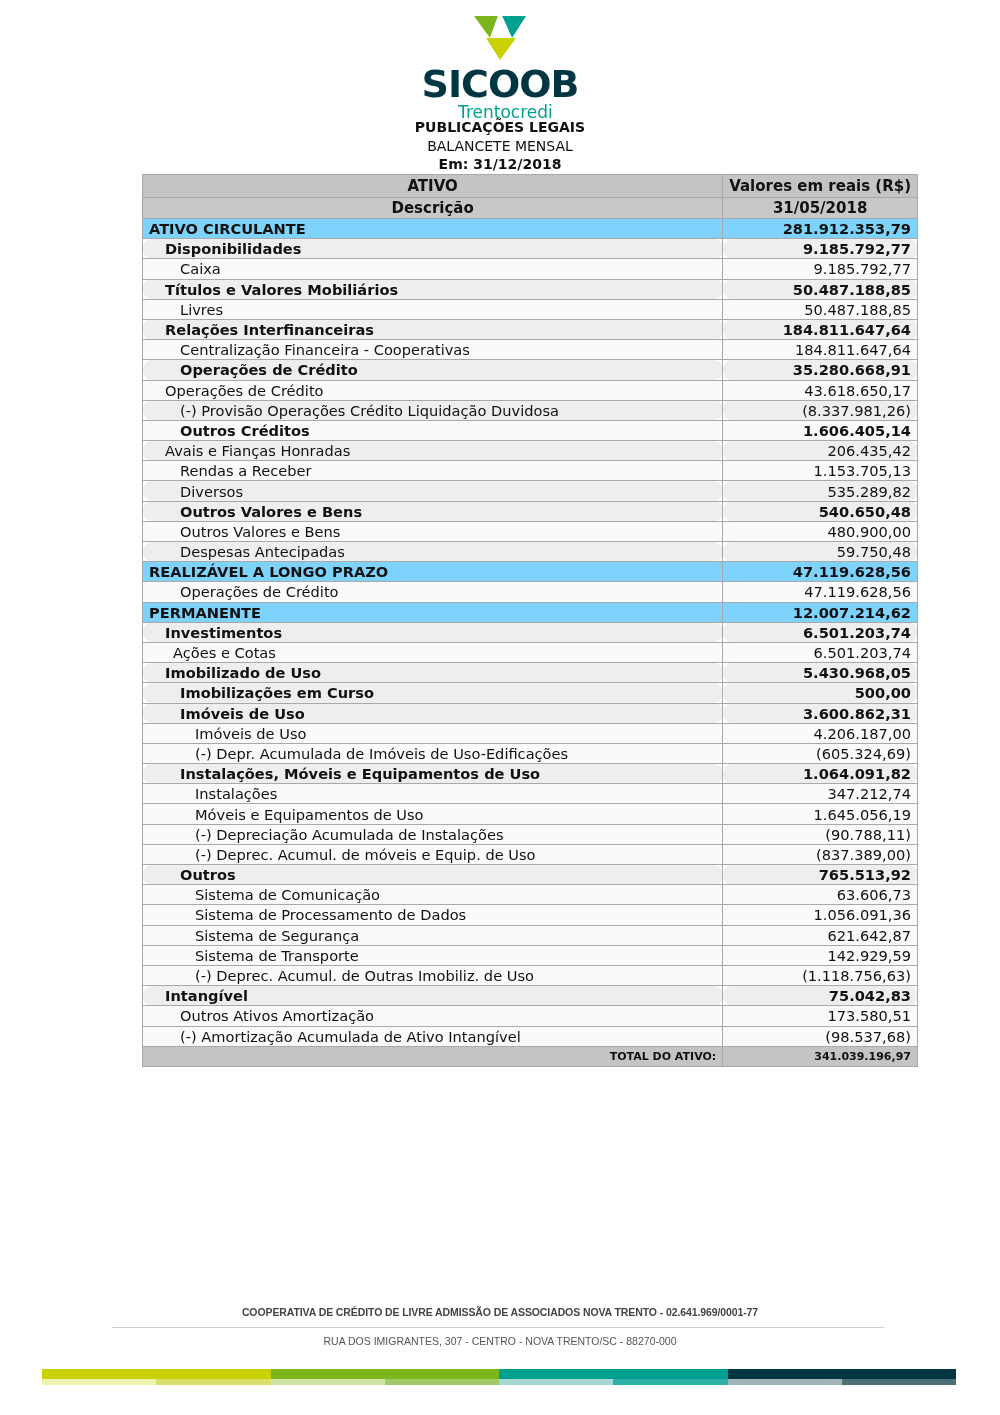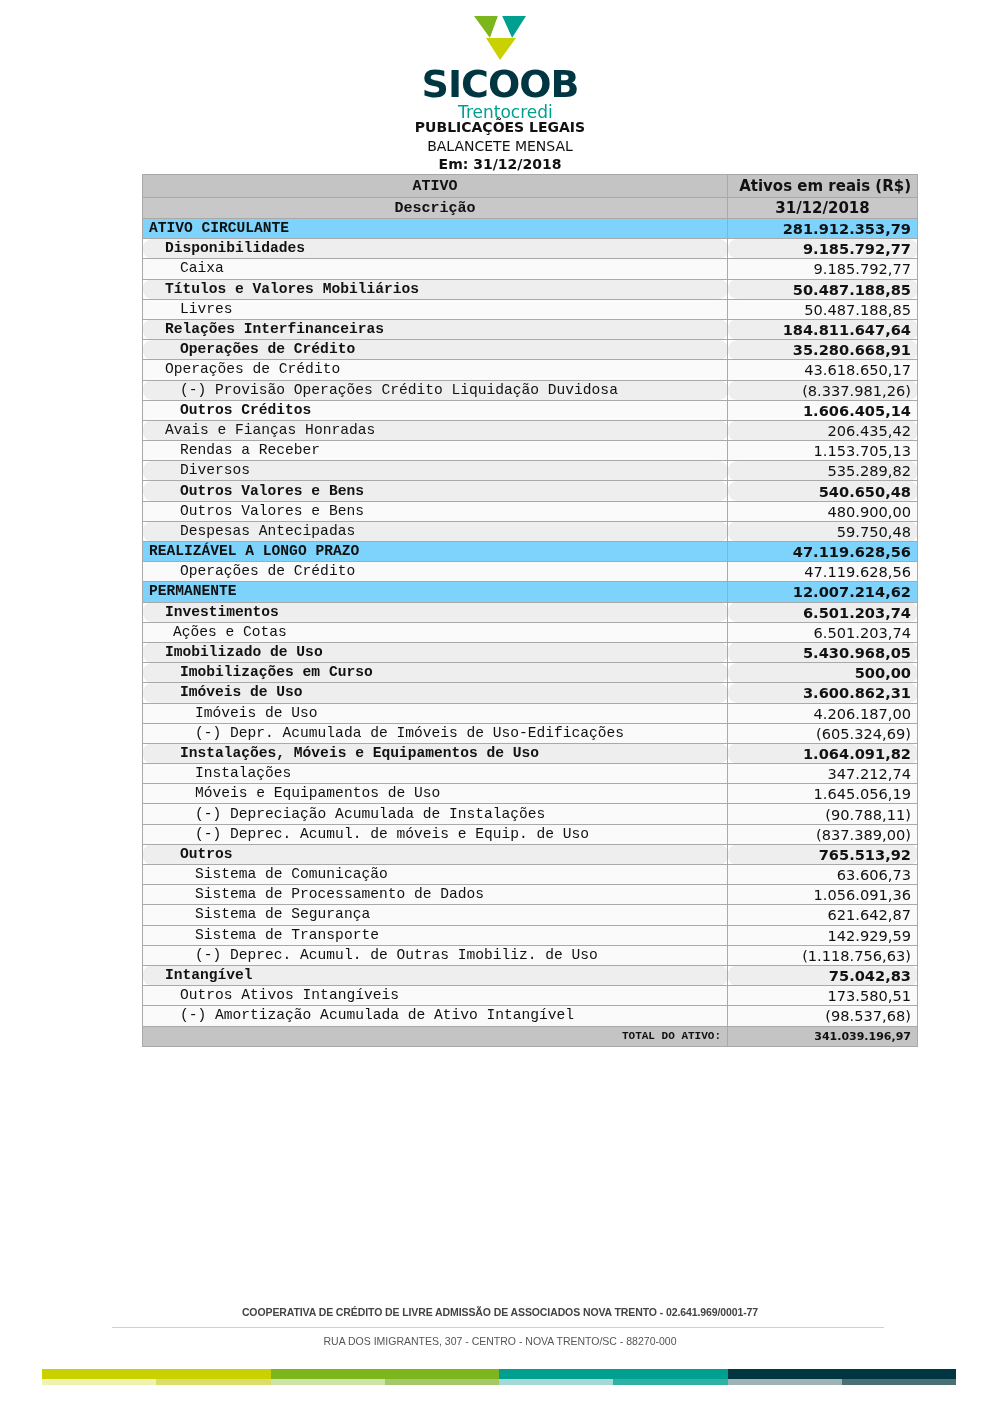--- a/index.html
+++ b/index.html
@@ -6,21 +6,21 @@
   body { width: 1000px; height: 1415px; position: relative; font-family: "DejaVu Sans", sans-serif; color: #111; }
   .logo { position: absolute; left: 420px; top: 14px; width: 160px; height: 100px; }
   .logo svg { position: absolute; left: 52px; top: 0; }
   .logo-word { position: absolute; left: 0; width: 160px; top: 50px; text-align: center; font-family: "DejaVu Sans", sans-serif; font-weight: bold; font-size: 38px; letter-spacing: -1px; color: #003641; line-height: 40px; }
   .logo-sub { position: absolute; left: 38px; top: 88px; font-family: "DejaVu Sans", sans-serif; font-size: 17px; font-weight: normal; color: #00a091; line-height: 20px; }
   .titles { position: absolute; left: 0; width: 1000px; top: 118px; text-align: center; }
   .titles div { font-size: 14px; line-height: 18.5px; }
   .t-bold { font-weight: bold; }
   table { position: absolute; left: 142px; top: 174px; width: 776px; border-collapse: collapse; font-size: 14.6px; }
   td { border: 1.5px solid #a9a9a9; padding: 0 6px; height: 19.2px; line-height: 19px; white-space: nowrap; }
-  td.desc { width: 526px; font-family: Liberation Mono, monospace; }
+  td.desc { width: 526px; }
   td.val { text-align: right; }
   tr.hdr td { background: #c4c4c4; font-weight: bold; height: 22px; font-size: 15px; }
   tr.hdr td.desc { text-align: center; }
   tr.hdr2 td { background: #c8c8c8; font-weight: bold; text-align: center; height: 20px; font-size: 15px; }
   tr.section td { background: #7dd3fc; font-weight: bold; }
   tr.odd td { background: #eeeeee; border-radius: 9px; }
   tr.even td { background: #fafafa; }
   tr.bold td { font-weight: bold; }
   tr.total td { background: #c4c4c4; font-weight: bold; font-size: 11px; }
   tr.total td.desc { text-align: right; }
@@ -53,25 +53,25 @@
 <div class="titles">
   <div class="t-bold">PUBLICAÇÕES LEGAIS</div>
   <div>BALANCETE MENSAL</div>
   <div class="t-bold">Em: 31/12/2018</div>
 </div>
 
 <table>
   <tbody>
       <tr class="hdr">
     <td class="desc">ATIVO</td>
-    <td class="val">Ativos em reais (R$)</td>
+    <td class="val">Valores em reais (R$)</td>
   </tr>
   <tr class="hdr2">
     <td class="desc">Descrição</td>
-    <td>31/12/2018</td>
+    <td>31/05/2018</td>
   </tr>
   <tr class="section">
         <td class="desc">ATIVO CIRCULANTE</td>
         <td class="val">281.912.353,79</td>
       </tr>
   <tr class="odd bold">
         <td class="desc i1">Disponibilidades</td>
         <td class="val">9.185.792,77</td>
       </tr>
   <tr class="even">
@@ -83,20 +83,24 @@
         <td class="val">50.487.188,85</td>
       </tr>
   <tr class="even">
         <td class="desc i2">Livres</td>
         <td class="val">50.487.188,85</td>
       </tr>
   <tr class="odd bold">
         <td class="desc i1">Relações Interfinanceiras</td>
         <td class="val">184.811.647,64</td>
       </tr>
+  <tr class="even">
+        <td class="desc i2">Centralização Financeira - Cooperativas</td>
+        <td class="val">184.811.647,64</td>
+      </tr>
   <tr class="odd bold">
         <td class="desc i2">Operações de Crédito</td>
         <td class="val">35.280.668,91</td>
       </tr>
   <tr class="even">
         <td class="desc i1">Operações de Crédito</td>
         <td class="val">43.618.650,17</td>
       </tr>
   <tr class="odd">
         <td class="desc i2">(-) Provisão Operações Crédito Liquidação Duvidosa</td>
@@ -212,21 +216,21 @@
       </tr>
   <tr class="even">
         <td class="desc i3">(-) Deprec. Acumul. de Outras Imobiliz. de Uso</td>
         <td class="val">(1.118.756,63)</td>
       </tr>
   <tr class="odd bold">
         <td class="desc i1">Intangível</td>
         <td class="val">75.042,83</td>
       </tr>
   <tr class="even">
-        <td class="desc i2">Outros Ativos Intangíveis</td>
+        <td class="desc i2">Outros Ativos Amortização</td>
         <td class="val">173.580,51</td>
       </tr>
   <tr class="even">
         <td class="desc i2">(-) Amortização Acumulada de Ativo Intangível</td>
         <td class="val">(98.537,68)</td>
       </tr>
   <tr class="total">
     <td class="desc">TOTAL DO ATIVO:</td>
     <td class="val">341.039.196,97</td>
   </tr>

